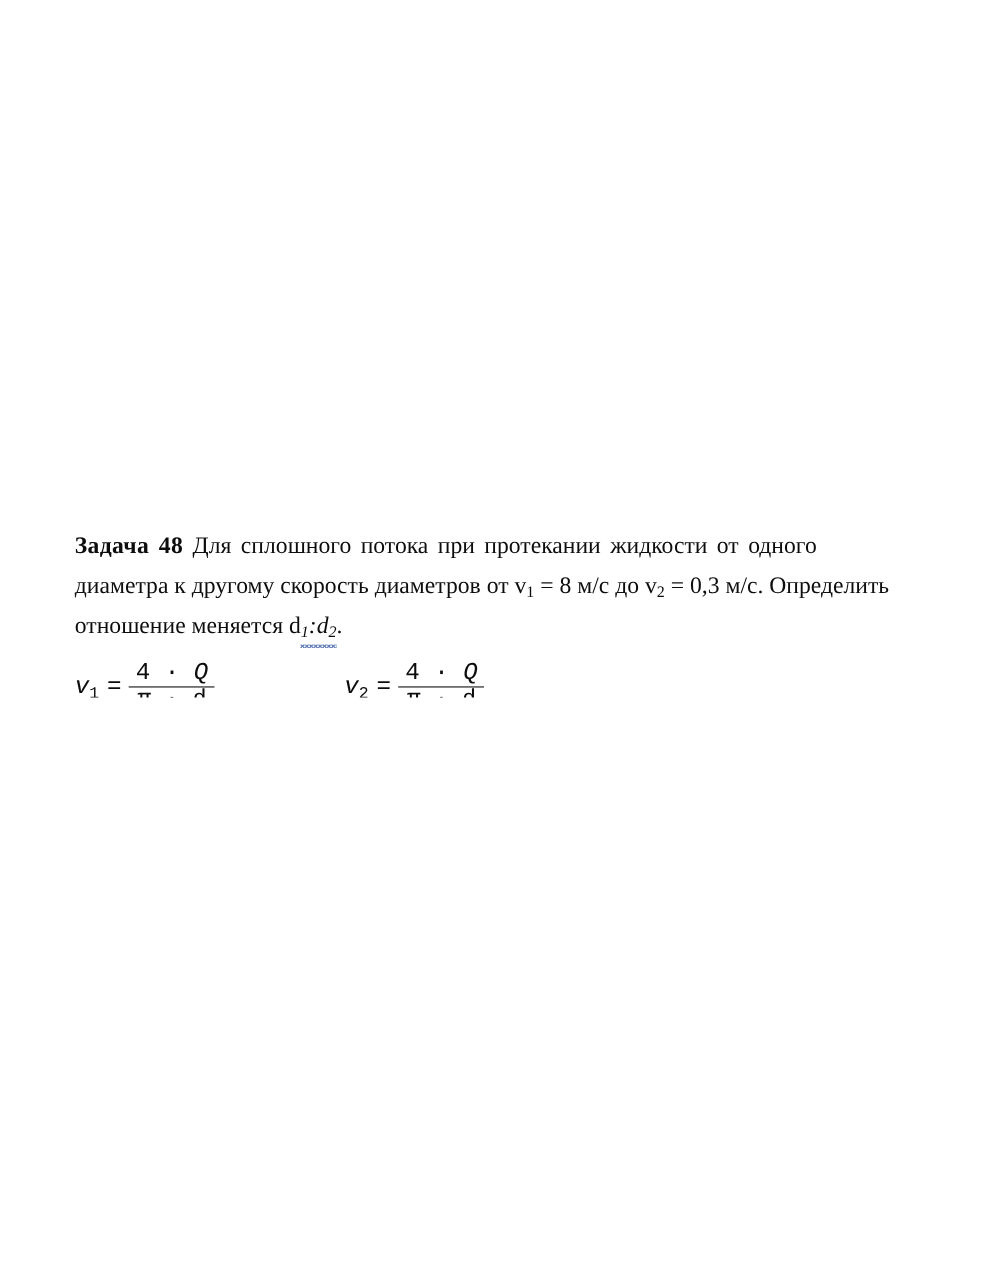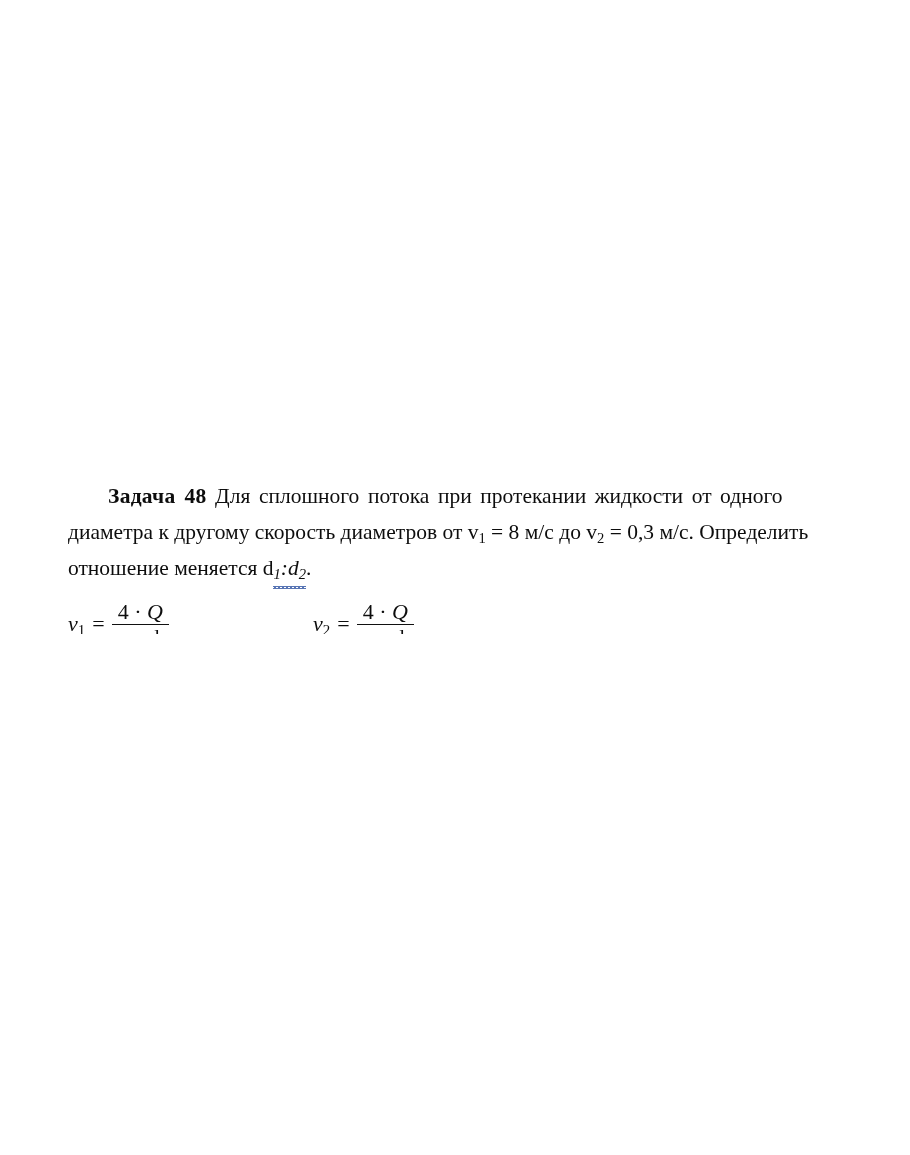--- a/index.html
+++ b/index.html
@@ -39,21 +39,20 @@
   }
   .para.first {
     text-indent: 0;
   }
   .lead-in {
     font-weight: bold;
     letter-spacing: 0.3px;
   }
   .spaced {
     word-spacing: 3.2px;
-    margin-left: 40px;
   }
   sub {
     font-size: 0.68em;
     vertical-align: -0.28em;
     line-height: 0;
   }
   .squiggle {
     position: relative;
     display: inline-block;
     font-style: italic;
@@ -80,21 +79,21 @@
     padding-left: 0;
   }
   .indent {
     padding-left: 0px;
   }
   .formula {
     position: absolute;
     top: 0;
     display: inline-flex;
     align-items: center;
-    font-family: Liberation Serif, serif;
+    font-family: Liberation Mono, monospace;
     font-size: 22px;
     text-align: right;
   }
   .formula .var {
     font-style: italic;
     font-size: 22px;
     padding-right: 4px;
   }
   .formula .var sub {
     font-style: normal;

